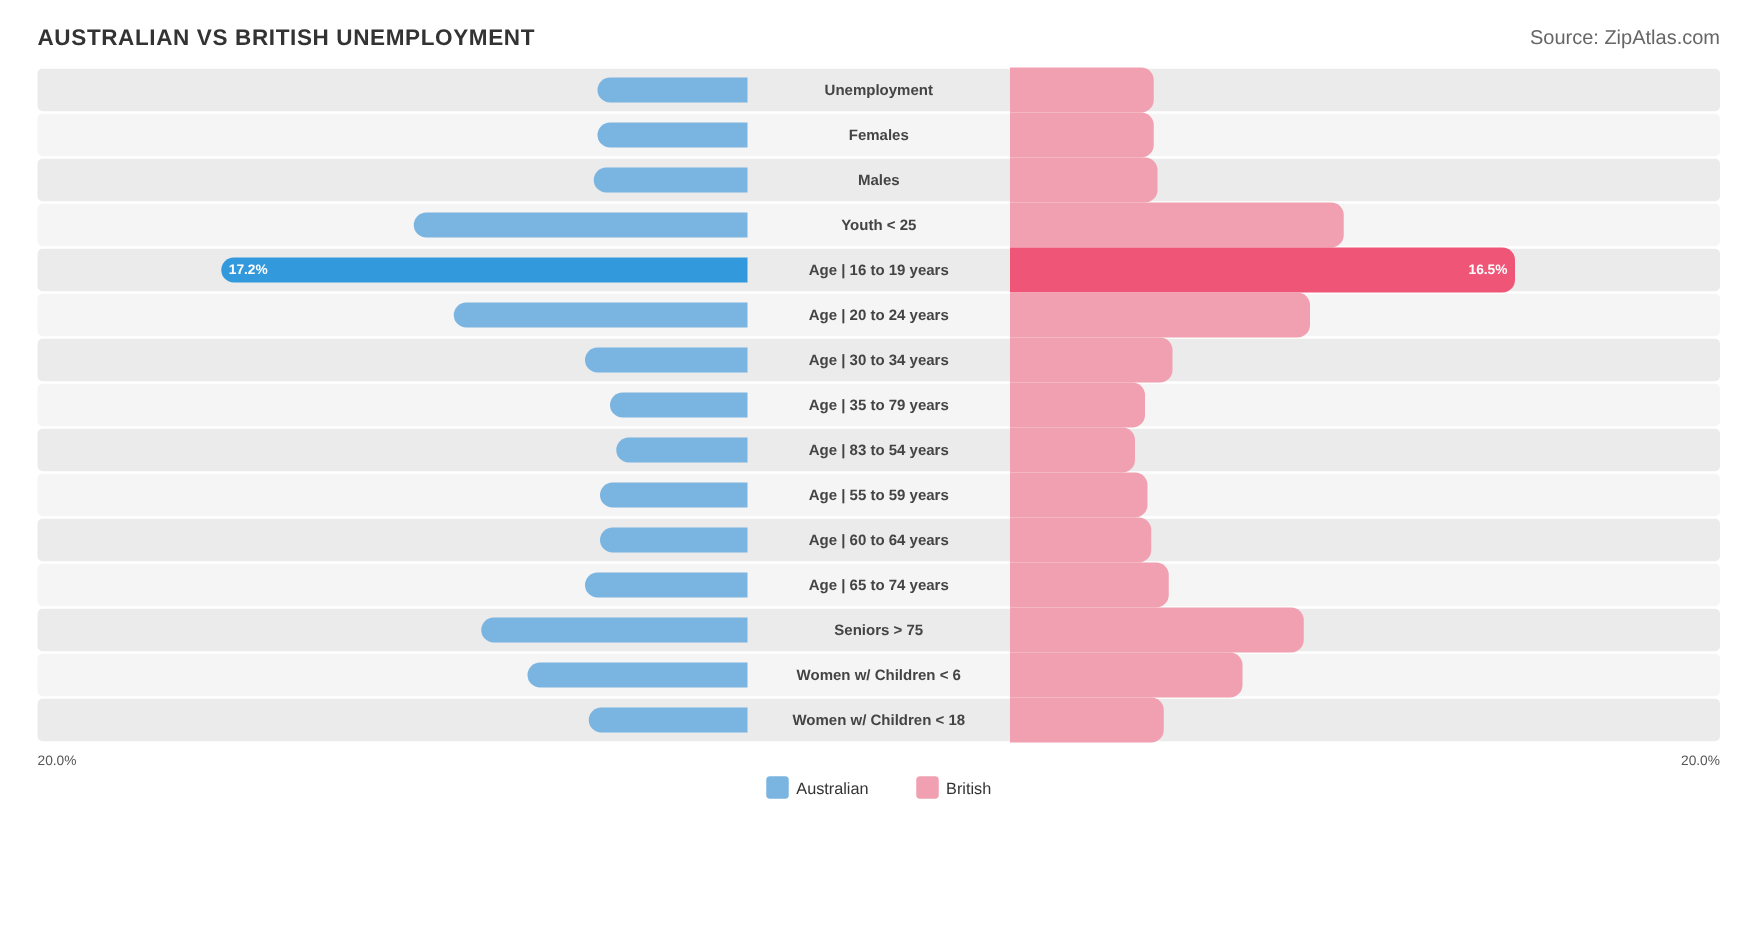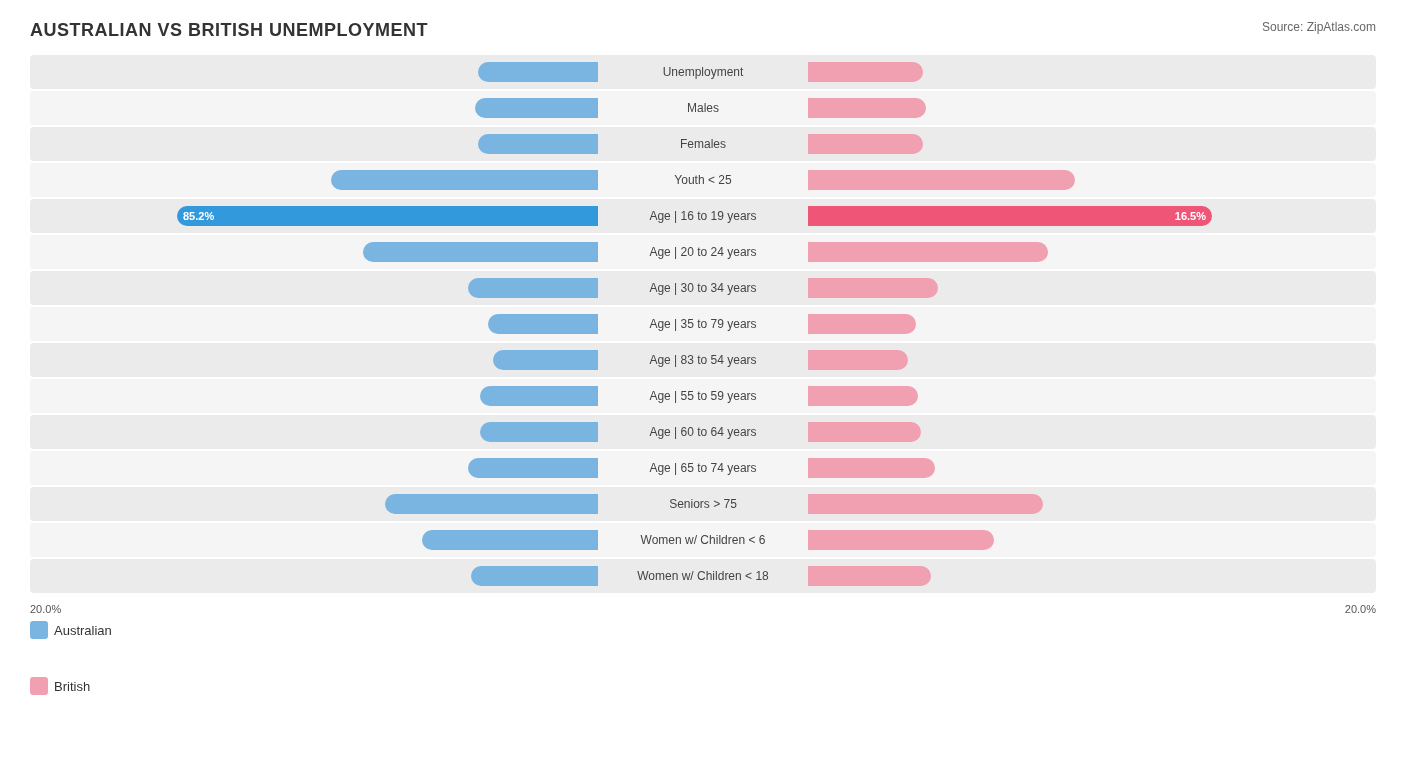--- a/index.html
+++ b/index.html
@@ -10,32 +10,32 @@
       min-height: 757px;
       padding: 20px 30px;
     }
     .chart-container {
       width: 100%;
       background: #fff;
     }
     .chart-header {
       display: flex;
       justify-content: space-between;
-      align-items: flex-start;
+      align-items: center;
       margin-bottom: 14px;
     }
     .chart-title {
       font-size: 18px;
       font-weight: bold;
       color: #333;
       text-transform: uppercase;
       letter-spacing: 0.5px;
     }
     .chart-source {
-      font-size: 12px;
+      font-size: 16px;
       color: #666;
       text-align: right;
     }
     .chart-body {
       width: 100%;
     }
     .row {
       display: flex;
       align-items: center;
       margin-bottom: 2px;
@@ -71,32 +71,33 @@
       position: relative;
       height: 26px;
     }
     .center-label {
       width: 210px;
       text-align: center;
       font-size: 12px;
       color: #444;
       flex-shrink: 0;
       z-index: 2;
+      font-weight: bold;
     }
     .bar-aus {
       height: 20px;
       background: #7ab4e0;
       border-radius: 10px 0 0 10px;
       position: absolute;
       right: 0;
       display: flex;
       align-items: center;
     }
     .bar-brit {
-      height: 20px;
+      height: 36px;
       background: #f0a0b0;
       border-radius: 0 10px 10px 0;
       position: absolute;
       left: 0;
       display: flex;
       align-items: center;
     }
     
     .row-highlight .bar-aus {
       background: #3399dd;
@@ -143,21 +144,20 @@
     }
     .axis-center {
       width: 210px;
       flex-shrink: 0;
     }
     .legend {
       display: flex;
       justify-content: center;
       gap: 38px;
       margin-top: 4px;
-      flex-direction: column;
     }
     .legend-item {
       display: flex;
       align-items: center;
       gap: 6px;
       font-size: 13px;
       color: #333;
     }
     .legend-box {
       width: 18px;
@@ -189,73 +189,73 @@
         <div class="bar-brit" style="width:115px;"></div>
         <span class="right-label-outside">4.7%</span>
 
         </div>
       </div>
     </div>
       <div class="row">
       <div class="row-inner">
         <div class="left-area">
 
+        <span class="left-label-outside">4.9%</span>
+        <div class="bar-aus" style="width:120px;"></div>
+
+        </div>
+        <div class="center-label">Females</div>
+        <div class="right-area">
+
+        <div class="bar-brit" style="width:115px;"></div>
+        <span class="right-label-outside">4.7%</span>
+
+        </div>
+      </div>
+    </div>
+      <div class="row">
+      <div class="row-inner">
+        <div class="left-area">
+
         <span class="left-label-outside">5%</span>
         <div class="bar-aus" style="width:123px;"></div>
 
         </div>
         <div class="center-label">Males</div>
         <div class="right-area">
 
         <div class="bar-brit" style="width:118px;"></div>
         <span class="right-label-outside">4.8%</span>
 
         </div>
       </div>
     </div>
       <div class="row">
       <div class="row-inner">
         <div class="left-area">
 
-        <span class="left-label-outside">4.9%</span>
-        <div class="bar-aus" style="width:120px;"></div>
-
-        </div>
-        <div class="center-label">Females</div>
-        <div class="right-area">
-
-        <div class="bar-brit" style="width:115px;"></div>
-        <span class="right-label-outside">4.7%</span>
-
-        </div>
-      </div>
-    </div>
-      <div class="row">
-      <div class="row-inner">
-        <div class="left-area">
-
         <span class="left-label-outside">10.9%</span>
         <div class="bar-aus" style="width:267px;"></div>
 
         </div>
         <div class="center-label">Youth &lt; 25</div>
         <div class="right-area">
 
         <div class="bar-brit" style="width:267px;"></div>
         <span class="right-label-outside">10.9%</span>
 
         </div>
       </div>
     </div>
       <div class="row row-highlight">
       <div class="row-inner">
         <div class="left-area">
 
         <div class="bar-aus" style="width:421px; right:0; display:flex; align-items:center; justify-content:flex-start; padding-left:6px;">
-          <span style="color:#fff;font-weight:bold;font-size:11px;">85.2%</span>
+          <span style="color:#fff;font-weight:bold;font-size:11px;">17.2%</span>
         </div>
 
         </div>
         <div class="center-label">Age | 16 to 19 years</div>
         <div class="right-area">
 
         <div class="bar-brit" style="width:404px; left:0; display:flex; align-items:center; justify-content:flex-end; padding-right:6px;">
           <span style="color:#fff;font-weight:bold;font-size:11px;">16.5%</span>
         </div>
 

